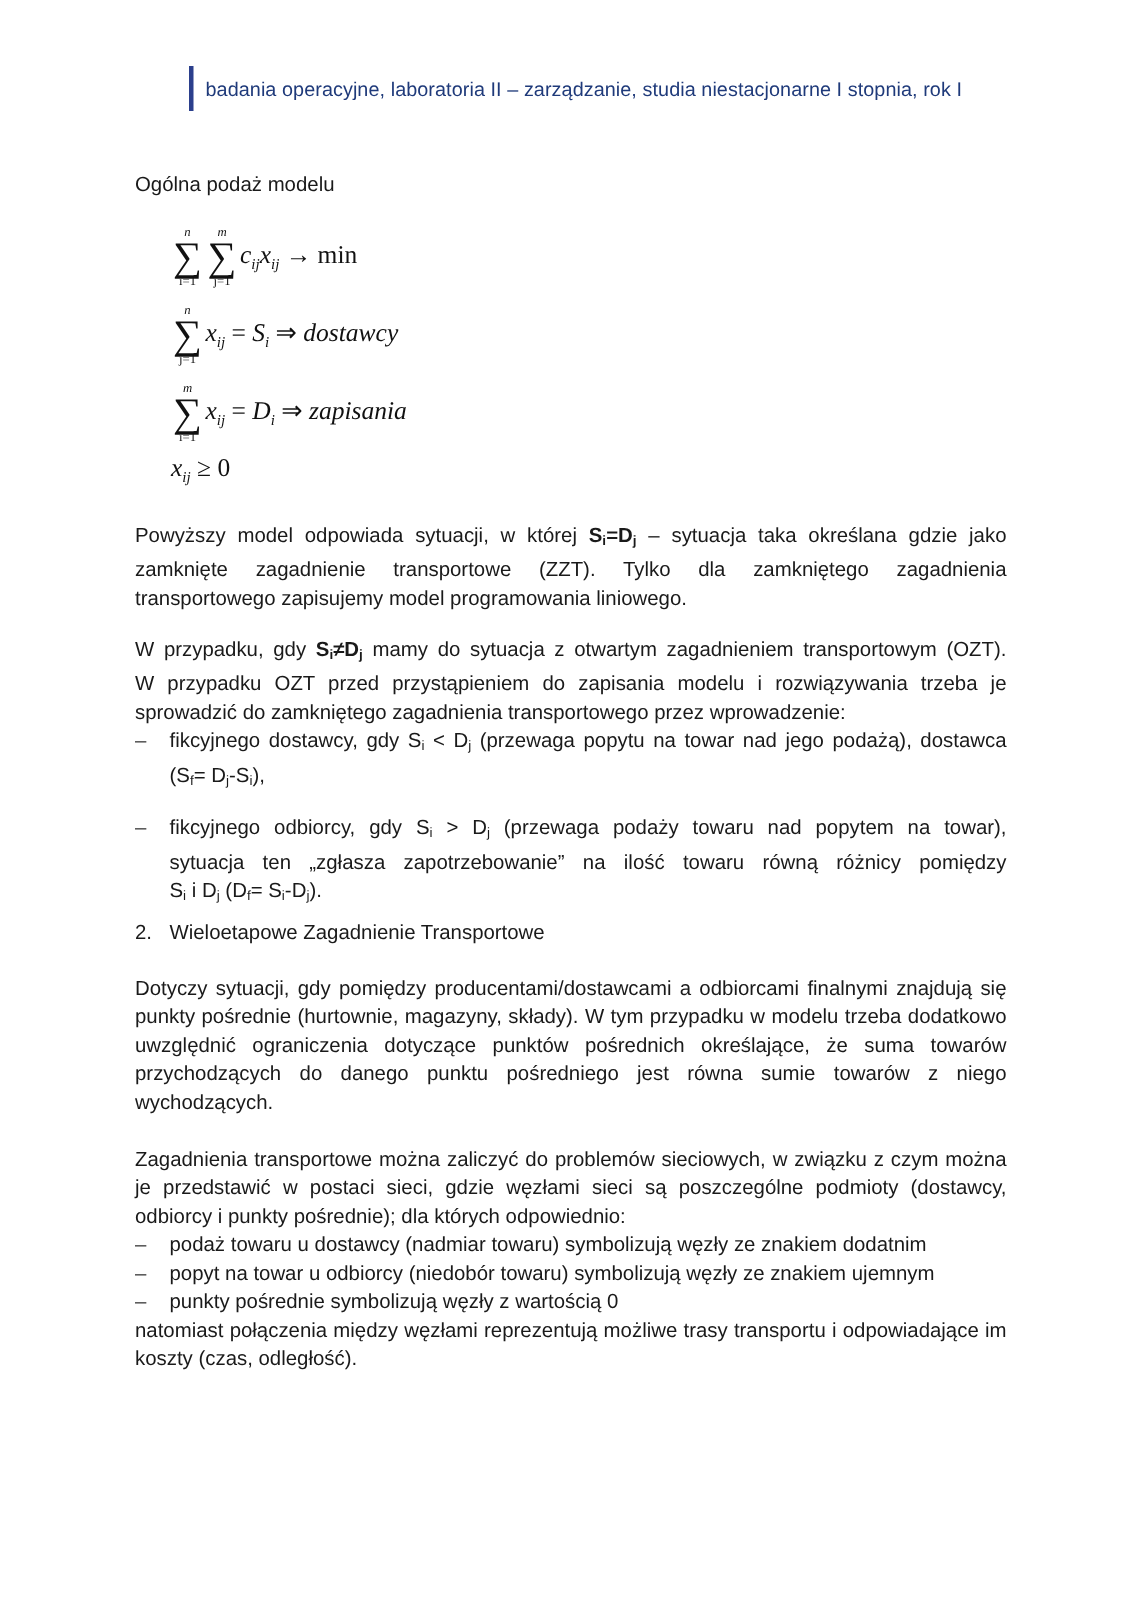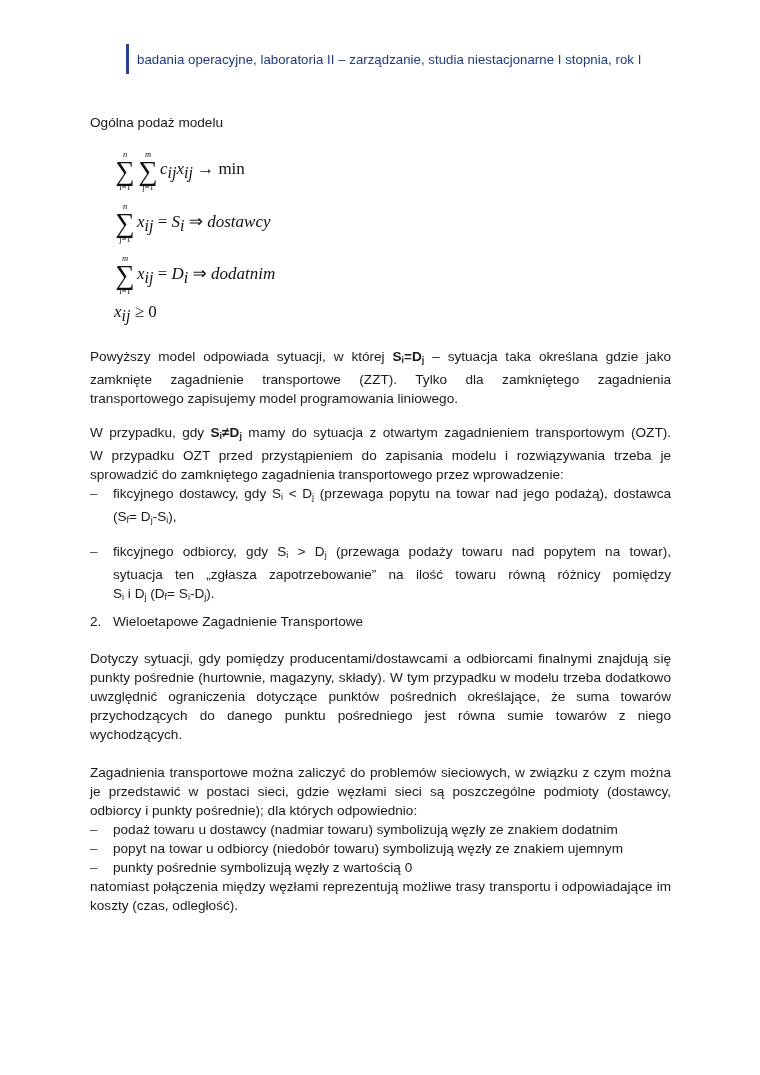--- a/index.html
+++ b/index.html
@@ -12,21 +12,21 @@
   .p { margin: 0; text-align: justify; }
   .j-last { text-align-last: justify; }
   .math { position: absolute; left: 114px; font-family: "Liberation Serif", serif; color: #111; }
   .eq { position: absolute; left: 0; white-space: nowrap; display: flex; align-items: center; }
   .sum { display: inline-flex; flex-direction: column; align-items: center; width: 22px; margin-right: 1px; }
   .sum .lim-top { font-size: 8.5px; font-style: italic; line-height: 9px; height: 9px; }
   .sum .sigma { font-size: 27px; line-height: 24px; }
   .sum .lim-bot { font-size: 8.5px; line-height: 9px; height: 9px; }
   .expr { font-size: 17px; }
   .expr i { font-style: italic; }
-  .expr sub { font-size: 16px; font-style: italic; }
+  .expr sub { font-size: 10px; font-style: italic; }
   .list { list-style: none; margin: 0; padding: 0; }
   .list li { position: relative; padding-left: 23px; text-align: justify; }
   .list li .dash { position: absolute; left: 0; top: 0; color: #444; }
   sub.s { font-size: 9px; vertical-align: -2px; }
   b sub.s { font-size: 9px; }
 </style>
 </head>
 <body>
 
 <div class="header">
@@ -59,21 +59,21 @@
       <span class="lim-bot">j=1</span>
     </span>
     <span class="expr"><i>x</i><sub>ij</sub> = <i>S</i><sub>i</sub> <span>⇒</span> <i>dostawcy</i></span>
   </div>
   <div class="eq" style="top:104px;">
     <span class="sum">
       <span class="lim-top">m</span>
       <span class="sigma">∑</span>
       <span class="lim-bot">i=1</span>
     </span>
-    <span class="expr"><i>x</i><sub>ij</sub> = <i>D</i><sub>i</sub> <span>⇒</span> <i>dodatnim</i></span>
+    <span class="expr"><i>x</i><sub>ij</sub> = <i>D</i><sub>i</sub> <span>⇒</span> <i>zapisania</i></span>
   </div>
   <div class="eq" style="top:152px;">
     <span class="expr"><i>x</i><sub>ij</sub> <span>≥</span> <span>0</span></span>
   </div>
 </div>
 
 <div class="page" style="top:347px;">
   <p class="p j-last"><span>Powyższy model odpowiada sytuacji, w której </span><b>S<sub class="s">i</sub>=D<sub class="s">j</sub></b><span> – sytuacja taka określana gdzie jako</span></p>
   <p class="p j-last">zamknięte zagadnienie transportowe (ZZT). Tylko dla zamkniętego zagadnienia</p>
   <p class="p">transportowego zapisujemy model programowania liniowego.</p>

